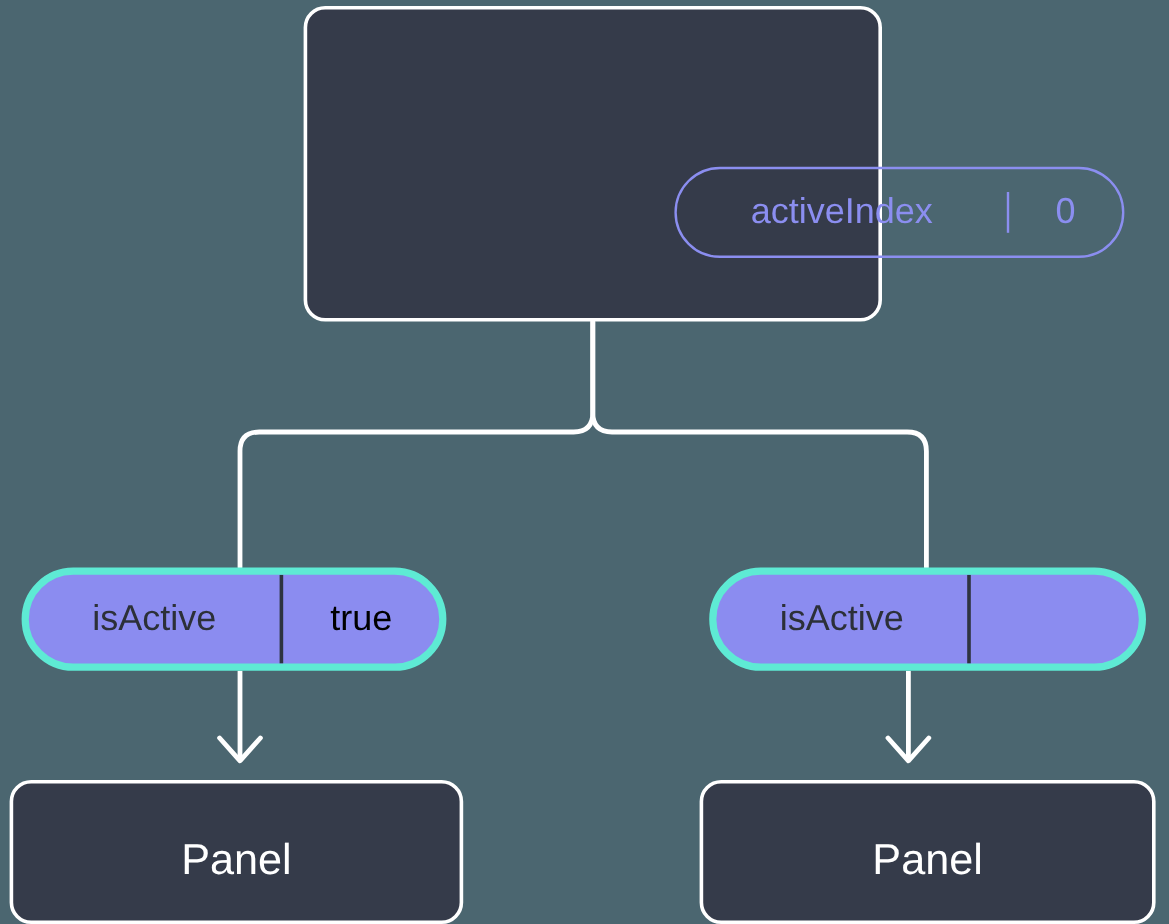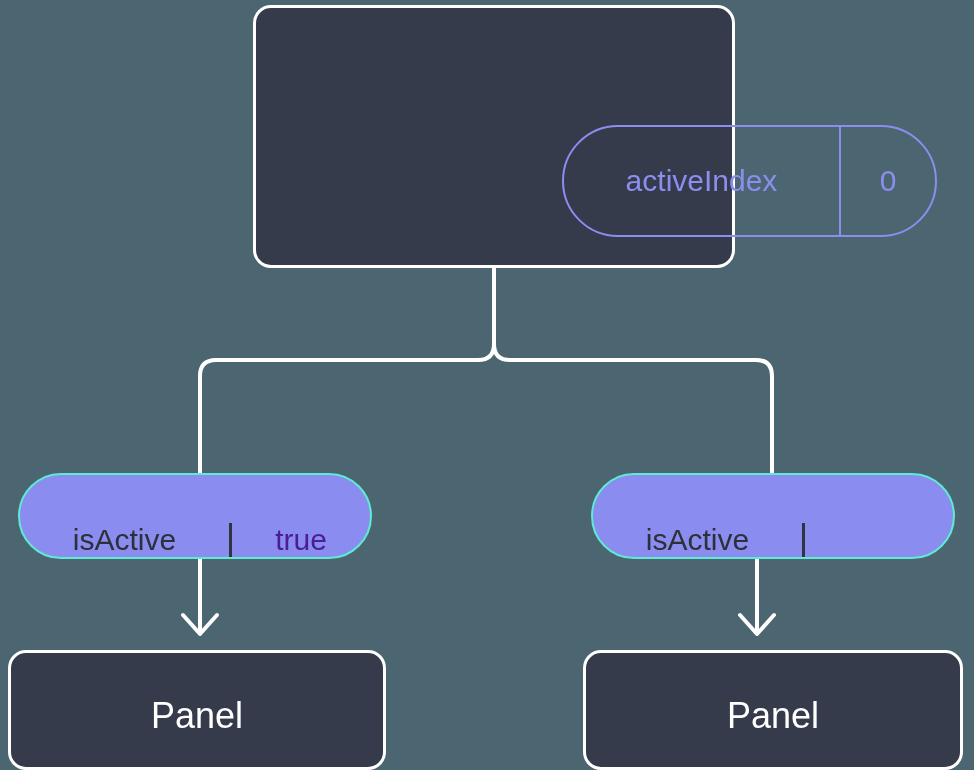--- a/index.html
+++ b/index.html
@@ -56,52 +56,52 @@
   .pill .pill-val {
     display: flex;
     align-items: center;
     justify-content: center;
     box-sizing: border-box;
     white-space: nowrap;
   }
 
   #active-index-pill {
     left: 306px;
-    top: 117px;
+    top: 131px;
     width: 375px;
-    height: 112px;
+    height: 76px;
     border: 2px solid #8b8ef0;
     background: transparent;
+    align-items: center;
   }
   #active-index-pill .pill-key {
     width: 277px;
     color: #8b8ef0;
     font-size: 30px;
     border-right: 2px solid #8b8ef0;
   }
   #active-index-pill .pill-val {
     flex: 1;
     color: #8b8ef0;
     font-size: 30px;
   }
 
   
   .pill-filled {
-    border: 2px solid #5eead4;
+    border: 6px solid #5eead4;
     background: #8b8cf0;
-    align-items: flex-end;
   }
   .pill-filled .pill-key {
     color: #2c3038;
     font-size: 30px;
     border-right: 3px solid #2e3440;
   }
   .pill-filled .pill-val {
     flex: 1;
-    color: #4c1d95;
+    color: #000000;
     font-size: 30px;
   }
 
   #pill-left {
     left: 18px;
     top: 473px;
     width: 354px;
     height: 86px;
   }
   #pill-left .pill-key { width: 212px; }

